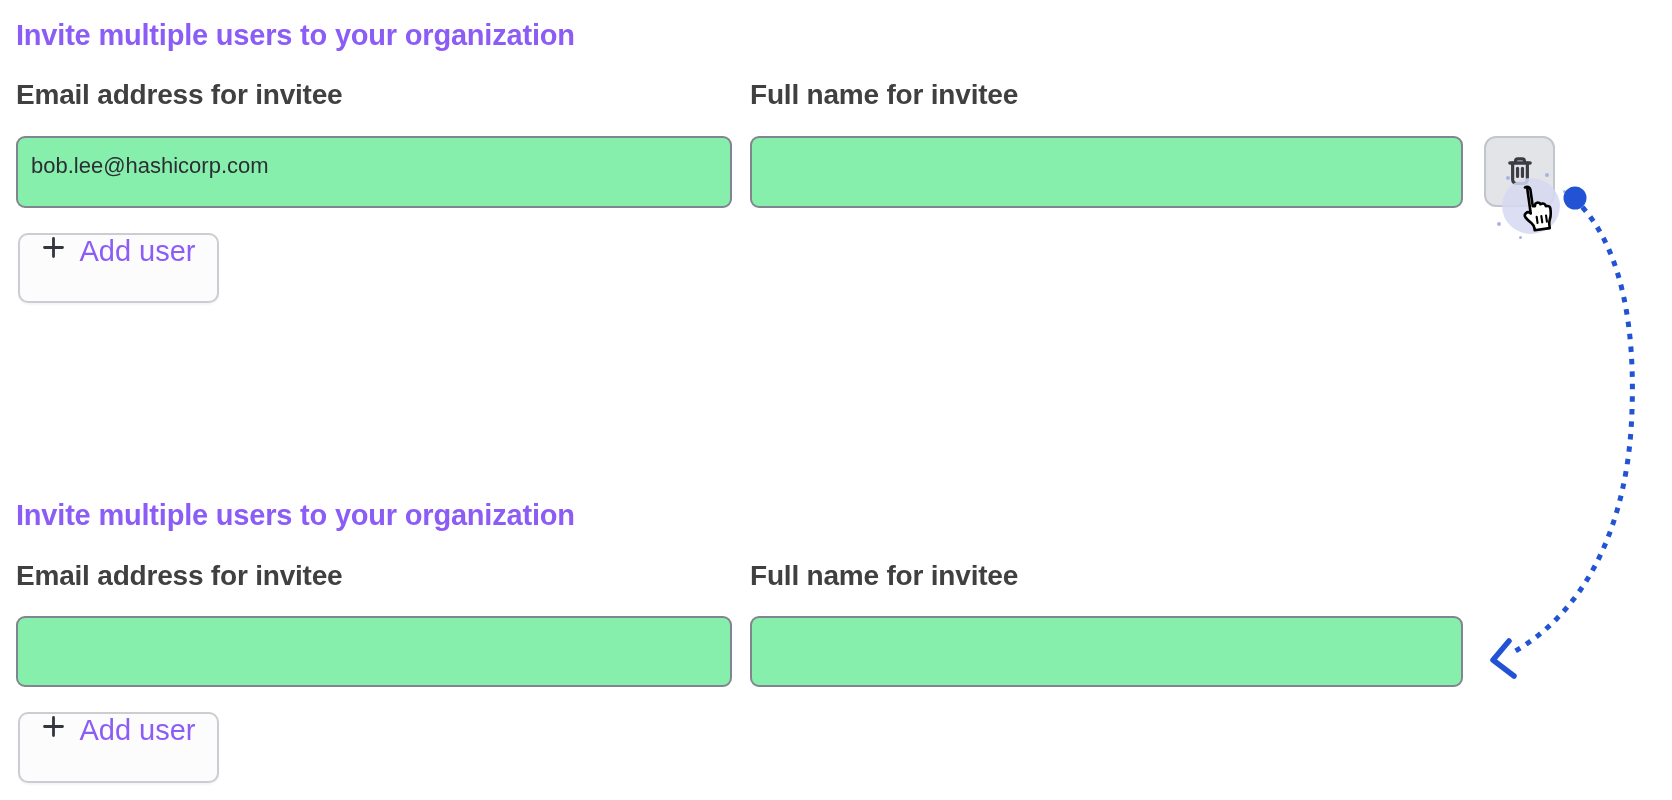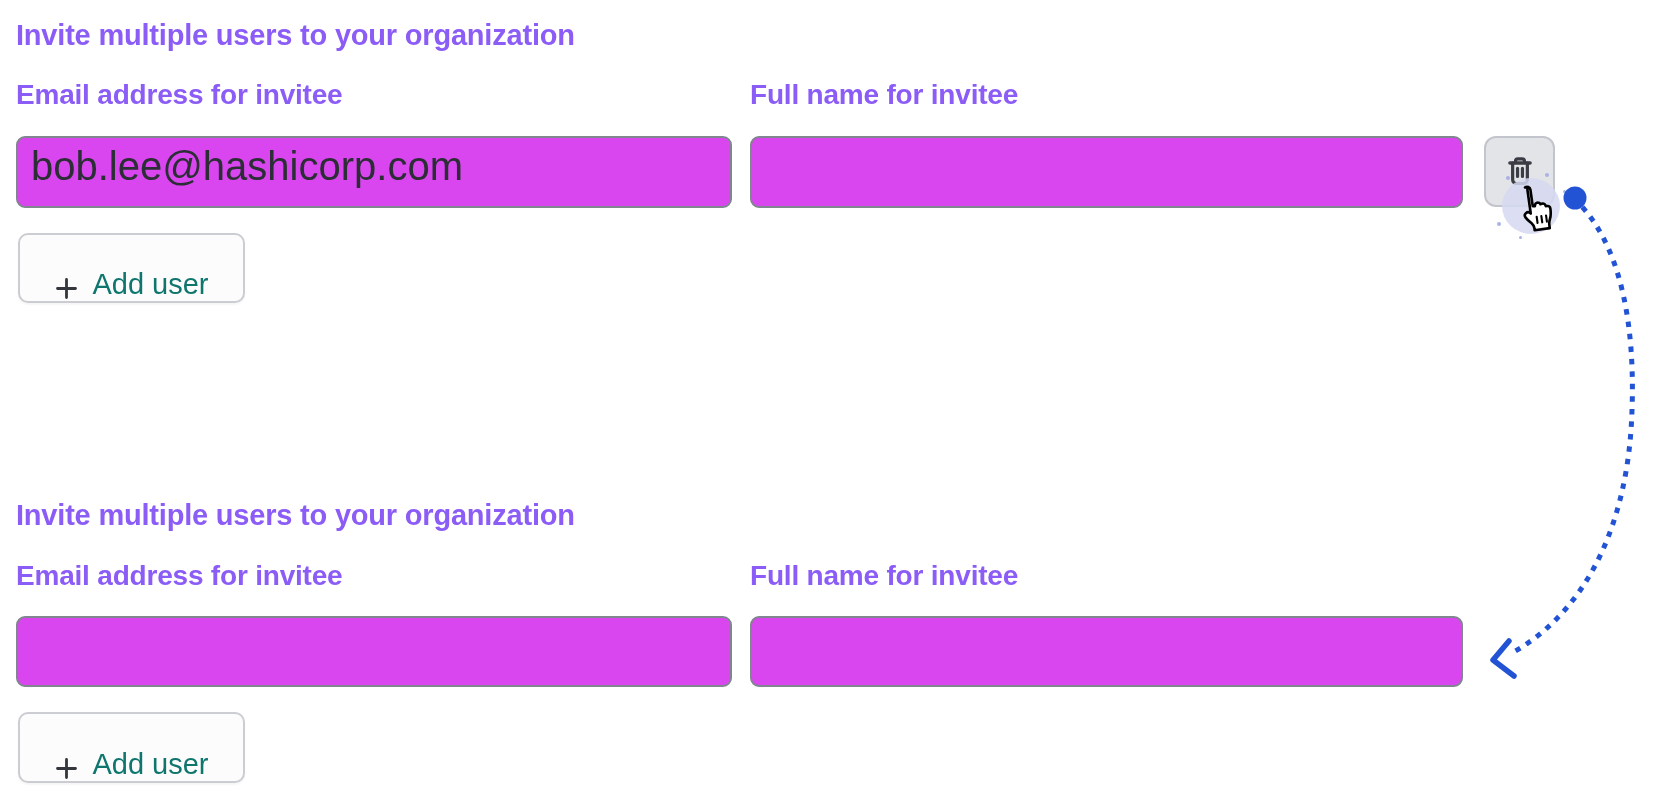--- a/index.html
+++ b/index.html
@@ -11,44 +11,44 @@
     font-family:"Liberation Sans", sans-serif;
     overflow:hidden;
   }
   .section-title {
     position:absolute; left:16px;
     font-size:29px; font-weight:700; color:#8b5cf6;
     line-height:34px; letter-spacing:-0.2px;
   }
   .field-label {
     position:absolute;
-    font-size:28px; font-weight:700; color:#8b5cf6;
+    font-size:28px; font-weight:700; color:#404040;
     line-height:34px; letter-spacing:-0.2px;
   }
   .text-input {
     position:absolute;
     height:72px;
     border:2px solid #81858f;
     border-radius:9px;
-    background:#d946ef;
+    background:#86efac;
     font-family:"Liberation Sans", sans-serif;
-    font-size:40px; color:#2c2e35;
+    font-size:22px; color:#2c2e35;
     padding:0 14px 12px 13px;
     outline:none;
   }
   .add-user-btn {
     position:absolute; left:18px;
-    width:227px; height:70px;
-    display:flex; align-items:flex-end; justify-content:center; gap:13px;
+    width:201px; height:70px;
+    display:flex; align-items:flex-start; justify-content:center; gap:13px;
     background:#fcfcfd;
     border:2px solid #cbcdd3;
     border-radius:10px;
     box-shadow:0 2px 2px rgba(0,0,0,0.04);
     font-family:"Liberation Sans", sans-serif;
-    font-size:29px; color:#0f766e;
+    font-size:29px; color:#8b5cf6;
     cursor:pointer;
   }
   .delete-btn {
     position:absolute; left:1484px; top:136px;
     width:71px; height:71px;
     display:flex; align-items:center; justify-content:center;
     background:#e3e4e8;
     border:2px solid #c3c5cc;
     border-radius:12px;
     cursor:pointer;

